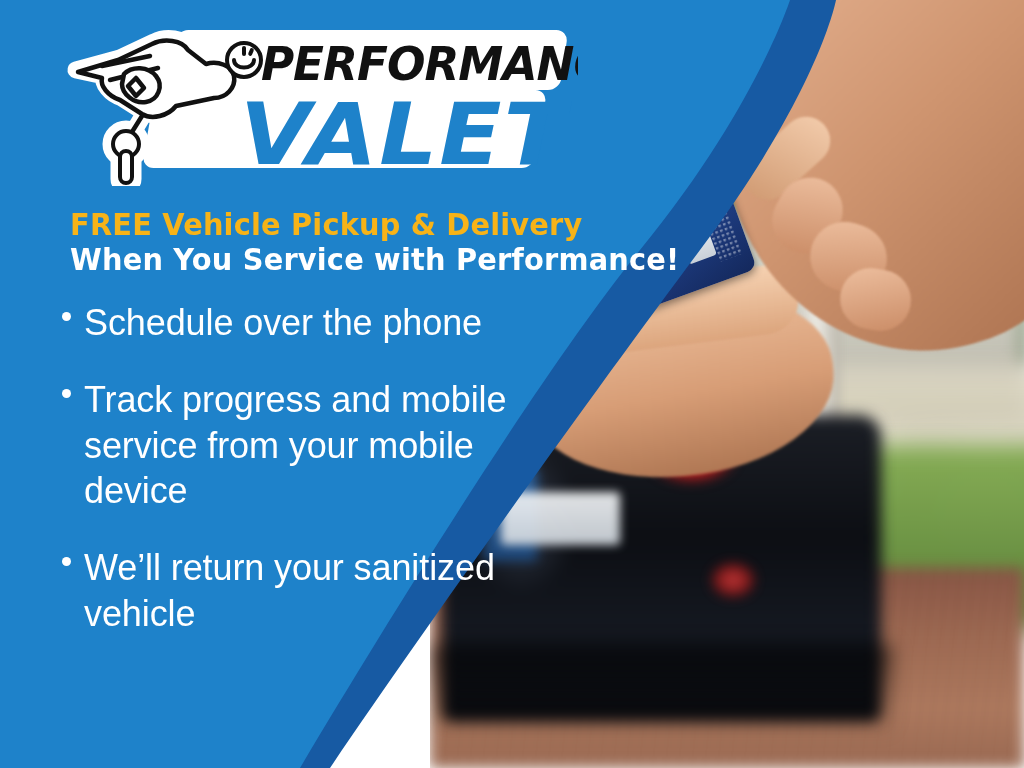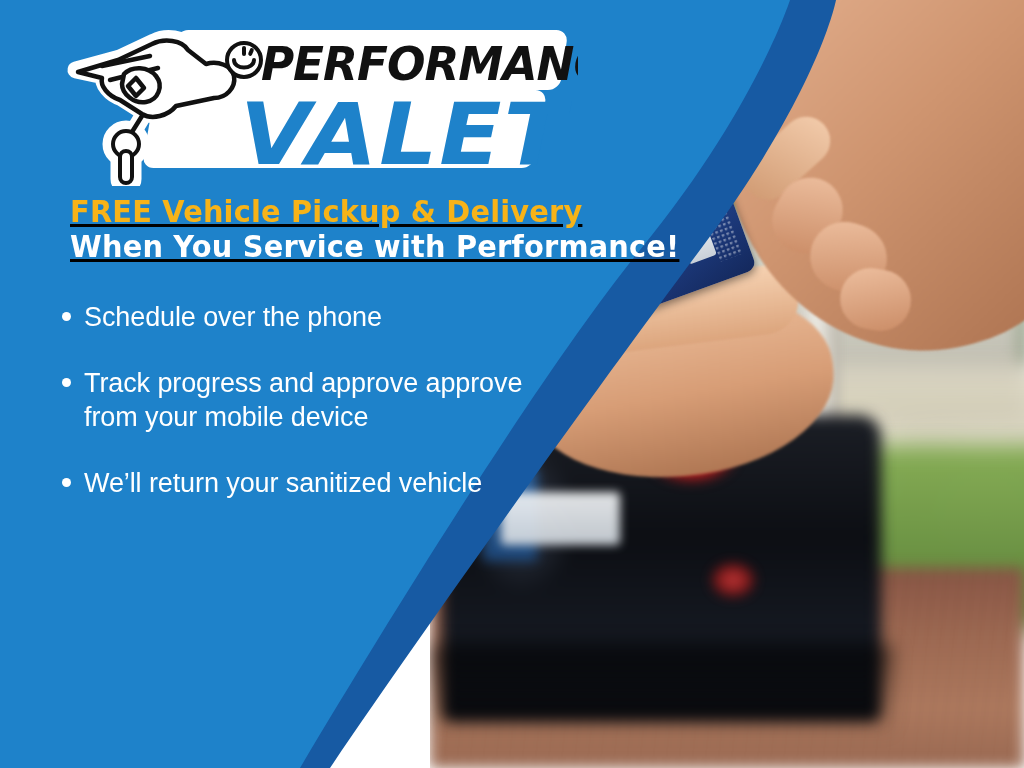--- a/index.html
+++ b/index.html
@@ -181,21 +181,21 @@
   .content{
     position:absolute;left:0;top:0;width:700px;height:768px;
     z-index:5;
   }
 
   
   .logo{position:absolute;left:58px;top:18px;width:520px;height:168px;}
   .logo svg{display:block;width:100%;height:100%;}
 
   
-  .headline{position:absolute;left:70px;top:195px;width:620px;text-decoration:underline;}
+  .headline{position:absolute;left:70px;top:208px;width:620px;}
   .hl1{
     font-family:"DejaVu Sans",sans-serif;
     font-weight:bold;
     font-size:31px;
     letter-spacing:.2px;
     color:#F7B318;
     line-height:1.08;
     white-space:nowrap;
     transform:scaleX(.93);
     transform-origin:left center;
@@ -222,21 +222,21 @@
   .bullet:last-child{margin-bottom:12px;}
   .dot{
     flex:0 0 auto;
     width:9px;height:9px;border-radius:50%;
     background:#ffffff;
     margin:12px 13px 0 0;
   }
   .btext{
     font-family:"Liberation Sans",sans-serif;
     color:#ffffff;
-    font-size:27px;
+    font-size:36px;
     line-height:1.26;
     letter-spacing:-.1px;
   }
 </style>
 </head>
 <body>
 
 <div id="banner">
 
   <div class="photo">
@@ -345,21 +345,21 @@
       <div class="hl2">When You Service with Performance!</div>
     </div>
 
     <div class="bullets">
       <div class="bullet">
         <span class="dot"></span>
         <span class="btext">Schedule over the phone</span>
       </div>
       <div class="bullet">
         <span class="dot"></span>
-        <span class="btext">Track progress and approve approve from your mobile device</span>
+        <span class="btext">Track progress and mobile service from your mobile device</span>
       </div>
       <div class="bullet">
         <span class="dot"></span>
         <span class="btext">We’ll return your sanitized vehicle</span>
       </div>
     </div>
 
   </div>
 </div>
 

